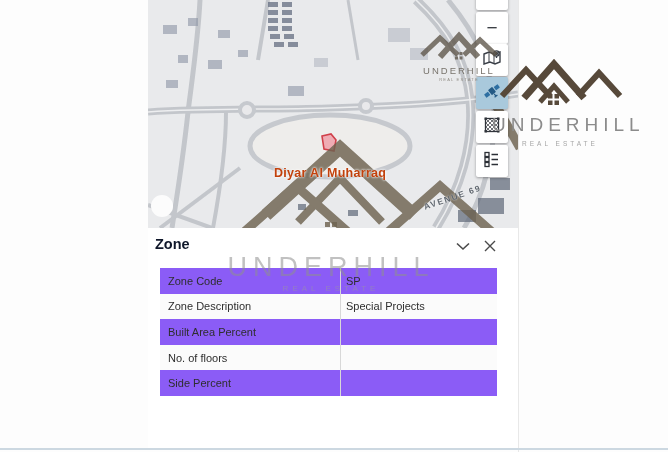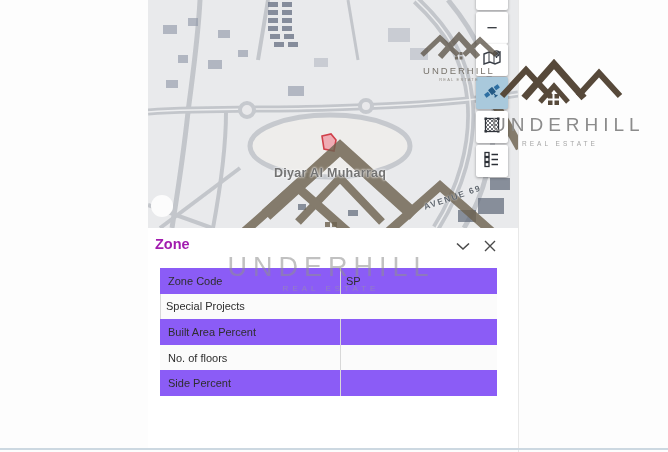--- a/index.html
+++ b/index.html
@@ -2,41 +2,41 @@
 <html><head>
 <meta charset="utf-8">
 <style>
   html,body{margin:0;padding:0;background:#fff;}
   .stage{position:relative;width:668px;height:452px;background:#fdfdfd;overflow:hidden;
          font-family:"Liberation Sans",sans-serif;}
   
   .app-col{position:absolute;left:148px;top:0;width:370px;height:452px;border-right:1px solid #e8e8e8;}
   
   .map{position:absolute;left:0;top:0;width:370px;height:228px;overflow:hidden;background:#e9eaec;}
-  .map-label{position:absolute;left:126px;top:166px;font-size:12.5px;font-weight:bold;color:#737373;
+  .map-label{position:absolute;left:126px;top:166px;font-size:12.5px;font-weight:bold;color:#c2410c;
              letter-spacing:.3px;text-shadow:0 0 3px #fff,0 0 2px #fff;white-space:nowrap;}
   .street-label{position:absolute;left:276px;top:202px;font-size:8.5px;font-weight:bold;color:#5f666e;
                 letter-spacing:1.5px;transform:rotate(-19deg);transform-origin:left center;
                 text-shadow:0 0 2px #fff;white-space:nowrap;}
   
   .map-btn{position:absolute;left:328px;width:32px;height:32px;background:#fff;border:none;border-radius:2px;
            box-shadow:0 1px 3px rgba(0,0,0,.35);display:flex;align-items:center;justify-content:center;
            font-size:19px;color:#3c4046;padding:0;cursor:pointer;}
   .map-btn.active{background:#a9c9dc;}
   
   .wm-map{position:absolute;left:0;top:0;width:370px;height:245px;pointer-events:none;overflow:visible;}
   .logo-map{position:absolute;left:414px;top:28px;width:90px;text-align:center;pointer-events:none;opacity:.92;}
   .logo-map .brand{font-size:9.5px;letter-spacing:2px;color:#6f6a62;margin-top:-1px;}
   .logo-map .tag{font-size:4px;letter-spacing:1.2px;color:#8b867e;margin-top:1px;}
   .logo-right{position:absolute;left:492px;top:34px;width:136px;text-align:center;pointer-events:none;}
   .logo-right .brand{font-size:19px;font-weight:300;letter-spacing:5px;color:#8b8b8b;margin-top:2px;}
   .logo-right .tag{font-size:6.5px;letter-spacing:3px;color:#a6a6a6;margin-top:4px;}
   
   .panel{position:absolute;left:0;top:228px;width:370px;height:221px;background:#fff;}
-  .panel-title{position:absolute;left:7px;top:8px;font-size:14.5px;font-weight:bold;color:#a21caf;}
+  .panel-title{position:absolute;left:7px;top:8px;font-size:14.5px;font-weight:bold;color:#0f172a;}
   .panel-icon{position:absolute;background:none;border:none;padding:2px;cursor:pointer;line-height:0;}
   .icon-collapse{left:306px;top:12px;}
   .icon-close{left:334px;top:10px;}
   .ztable{position:absolute;left:12px;top:40px;width:337px;}
   .zrow{height:25.6px;display:flex;align-items:center;font-size:11px;color:#2e2e2e;}
   .zrow.g{background:#8b5cf6;}
   .zrow.w{background:#fbfbfb;}
   .zlabel{width:180px;padding-left:8px;box-sizing:border-box;}
   .zvalue{width:157px;padding-left:5px;box-sizing:border-box;border-left:1px solid #d8d8d8;
           height:100%;display:flex;align-items:center;}
@@ -211,20 +211,21 @@
           </svg>
         </span>
       </button>
 
       <div class="ztable">
         <div class="zrow g">
           <div class="zlabel">Zone Code</div>
           <div class="zvalue">SP</div>
         </div>
         <div class="zrow w">
+          <div class="zlabel">Zone Description</div>
           <div class="zvalue">Special Projects</div>
         </div>
         <div class="zrow g">
           <div class="zlabel">Built Area Percent</div>
           <div class="zvalue"></div>
         </div>
         <div class="zrow w">
           <div class="zlabel">No. of floors</div>
           <div class="zvalue"></div>
         </div>

